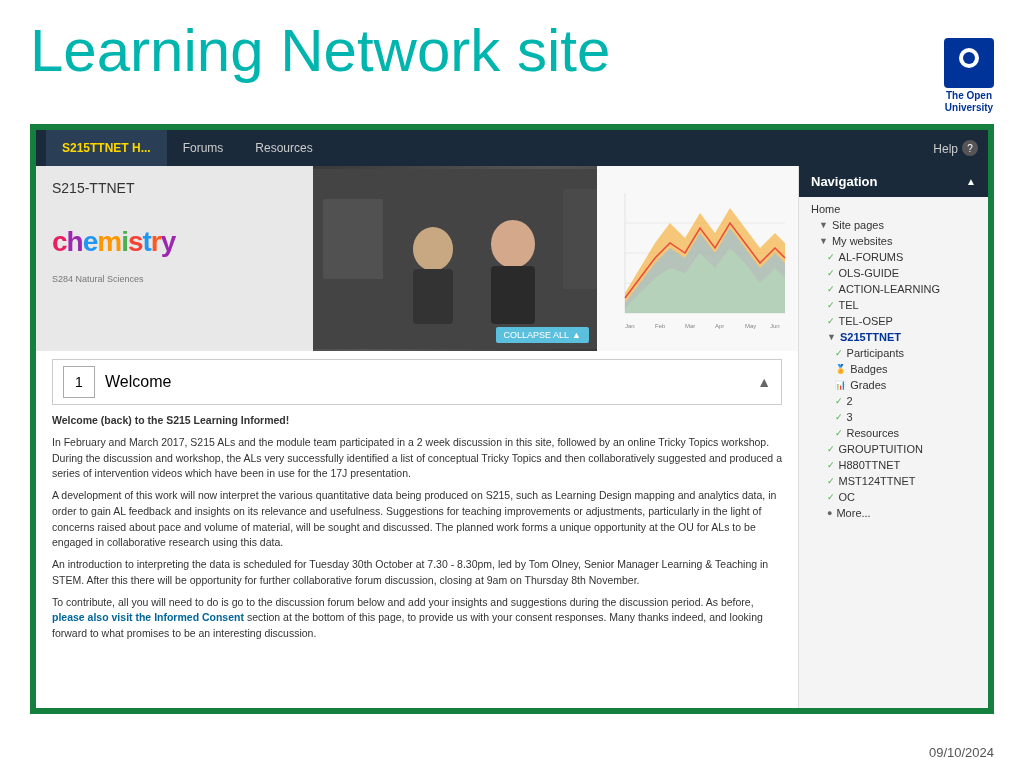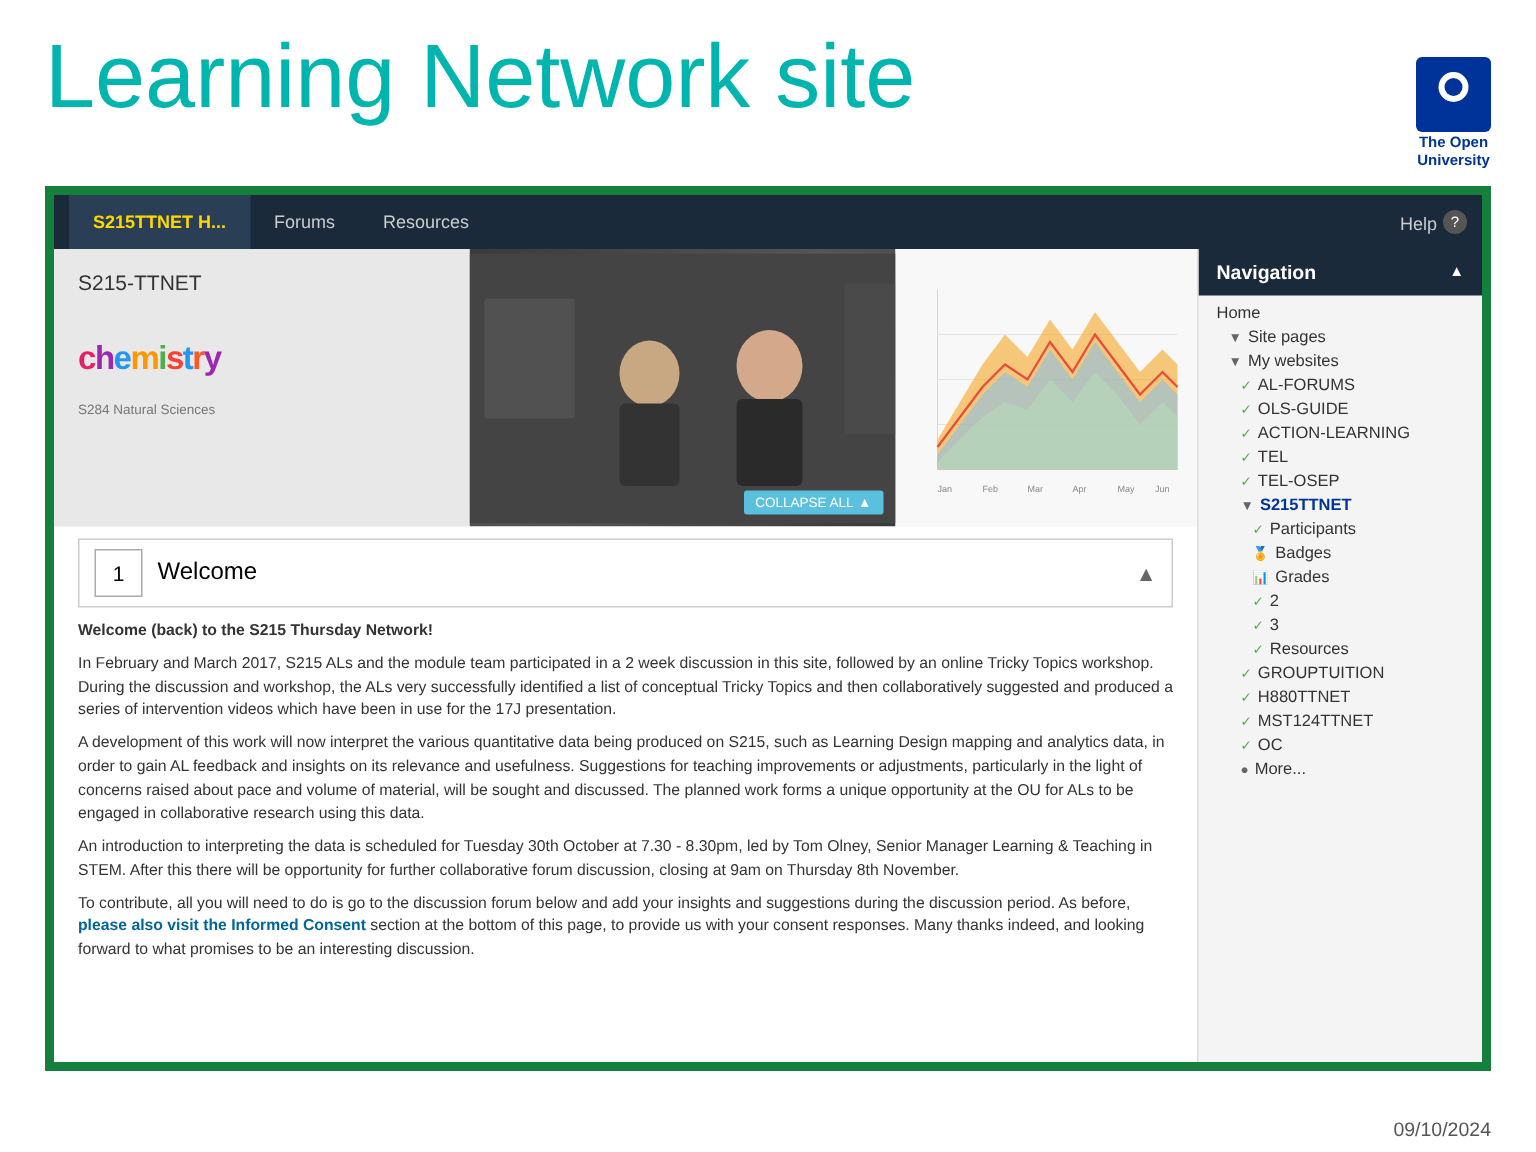--- a/index.html
+++ b/index.html
@@ -133,21 +133,21 @@
       justify-content: flex-start;
       padding: 14px 16px;
       position: relative;
     }
     .hero-site-name {
       font-size: 14px;
       color: #333;
       margin-bottom: 30px;
     }
     .chemistry-logo {
-      font-size: 22px;
+      font-size: 28px;
       font-weight: bold;
       letter-spacing: -1px;
     }
     .chem-c { color: #e91e63; }
     .chem-h { color: #9c27b0; }
     .chem-e { color: #2196f3; }
     .chem-m { color: #ff9800; }
     .chem-i { color: #4caf50; }
     .chem-s { color: #f44336; }
     .chem-t { color: #2196f3; }
@@ -398,21 +398,21 @@
         </div>
       </div>
 
       <div class="welcome-section">
         <div class="welcome-header">
           <div class="welcome-num">1</div>
           <div class="welcome-title">Welcome</div>
           <div class="welcome-chevron">▲</div>
         </div>
         <div class="welcome-body">
-          <p><strong>Welcome (back) to the S215 Thursday Network!</strong></p>
+          <p><strong>Welcome (back) to the S215 Learning Informed!</strong></p>
           <p>In February and March 2017, S215 ALs and the module team participated in a 2 week discussion in this site, followed by an online Tricky Topics workshop. During the discussion and workshop, the ALs very successfully identified a list of conceptual Tricky Topics and then collaboratively suggested and produced a series of intervention videos which have been in use for the 17J presentation.</p>
           <p>A development of this work will now interpret the various quantitative data being produced on S215, such as Learning Design mapping and analytics data, in order to gain AL feedback and insights on its relevance and usefulness. Suggestions for teaching improvements or adjustments, particularly in the light of concerns raised about pace and volume of material, will be sought and discussed. The planned work forms a unique opportunity at the OU for ALs to be engaged in collaborative research using this data.</p>
           <p>An introduction to interpreting the data is scheduled for Tuesday 30th October at 7.30 - 8.30pm, led by Tom Olney, Senior Manager Learning &amp; Teaching in STEM. After this there will be opportunity for further collaborative forum discussion, closing at 9am on Thursday 8th November.</p>
           <p>
             <span>To contribute, all you will need to do is go to the discussion forum below and add your insights and suggestions during the discussion period. As before,</span>
             <strong style="cursor:pointer; color:#006699;">please also visit the Informed Consent</strong>
             <span>section at the bottom of this page, to provide us with your consent responses. Many thanks indeed, and looking forward to what promises to be an interesting discussion.</span>
           </p>
         </div>
       </div>

